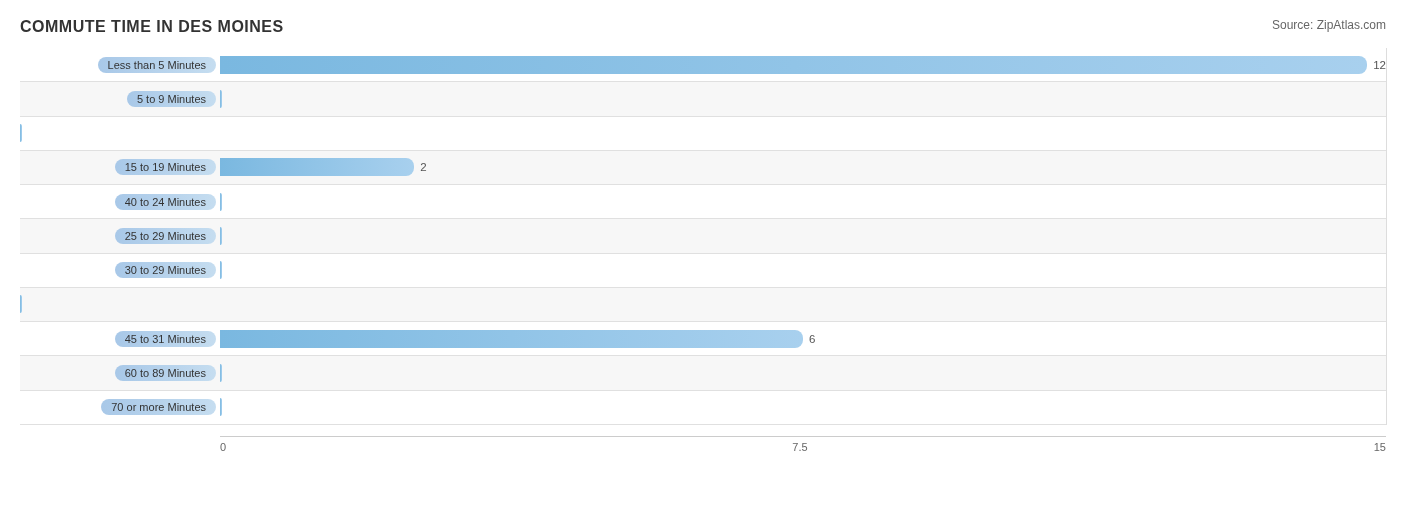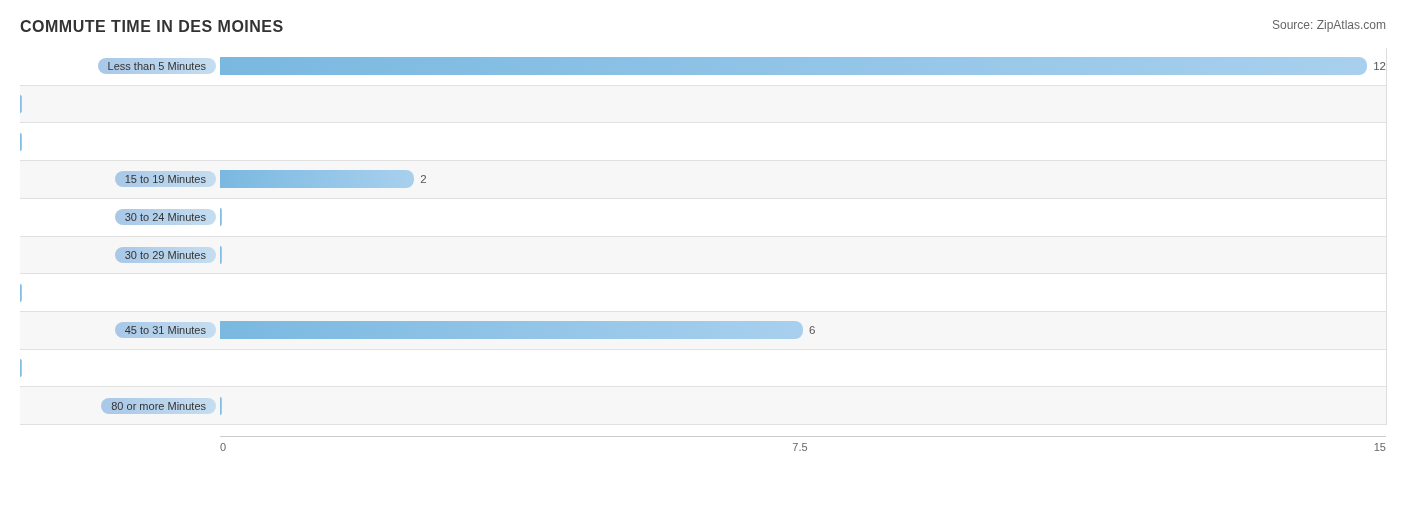--- a/index.html
+++ b/index.html
@@ -131,40 +131,48 @@
     <div class="bars-section" id="bars-section">
 
     <div class="bar-row">
           <div class="bar-label"><span class="label-pill">Less than 5 Minutes</span></div>
           <div class="bar-track">
             <div class="bar-fill" style="width: 100%;"></div>
             <span class="bar-value">12</span>
           </div>
         </div>
         <div class="bar-row">
+          <div class="bar-label"><span class="label-pill">5 to 9 Minutes</span></div>
           <div class="bar-track">
             <div class="bar-fill" style="width: 0%;"></div>
             <span class="bar-value"></span>
           </div>
         </div>
         <div class="bar-row">
           <div class="bar-track">
             <div class="bar-fill" style="width: 0%;"></div>
             <span class="bar-value"></span>
           </div>
         </div>
         <div class="bar-row">
           <div class="bar-label"><span class="label-pill">15 to 19 Minutes</span></div>
           <div class="bar-track">
             <div class="bar-fill" style="width: 16.67%;"></div>
             <span class="bar-value">2</span>
           </div>
         </div>
         <div class="bar-row">
-          <div class="bar-label"><span class="label-pill">30 to 24 Minutes</span></div>
+          <div class="bar-label"><span class="label-pill">40 to 24 Minutes</span></div>
+          <div class="bar-track">
+            <div class="bar-fill" style="width: 0%;"></div>
+            <span class="bar-value"></span>
+          </div>
+        </div>
+        <div class="bar-row">
+          <div class="bar-label"><span class="label-pill">25 to 29 Minutes</span></div>
           <div class="bar-track">
             <div class="bar-fill" style="width: 0%;"></div>
             <span class="bar-value"></span>
           </div>
         </div>
         <div class="bar-row">
           <div class="bar-label"><span class="label-pill">30 to 29 Minutes</span></div>
           <div class="bar-track">
             <div class="bar-fill" style="width: 0%;"></div>
             <span class="bar-value"></span>
@@ -177,27 +185,28 @@
           </div>
         </div>
         <div class="bar-row">
           <div class="bar-label"><span class="label-pill">45 to 31 Minutes</span></div>
           <div class="bar-track">
             <div class="bar-fill" style="width: 50%;"></div>
             <span class="bar-value">6</span>
           </div>
         </div>
         <div class="bar-row">
-          <div class="bar-track">
-            <div class="bar-fill" style="width: 0%;"></div>
-            <span class="bar-value"></span>
-          </div>
-        </div>
-        <div class="bar-row">
-          <div class="bar-label"><span class="label-pill">80 or more Minutes</span></div>
+          <div class="bar-label"><span class="label-pill">60 to 89 Minutes</span></div>
+          <div class="bar-track">
+            <div class="bar-fill" style="width: 0%;"></div>
+            <span class="bar-value"></span>
+          </div>
+        </div>
+        <div class="bar-row">
+          <div class="bar-label"><span class="label-pill">70 or more Minutes</span></div>
           <div class="bar-track">
             <div class="bar-fill" style="width: 0%;"></div>
             <span class="bar-value"></span>
           </div>
         </div>
       </div>
 
     <div class="x-axis" id="x-axis">
 
     <span class="x-label">0</span>

